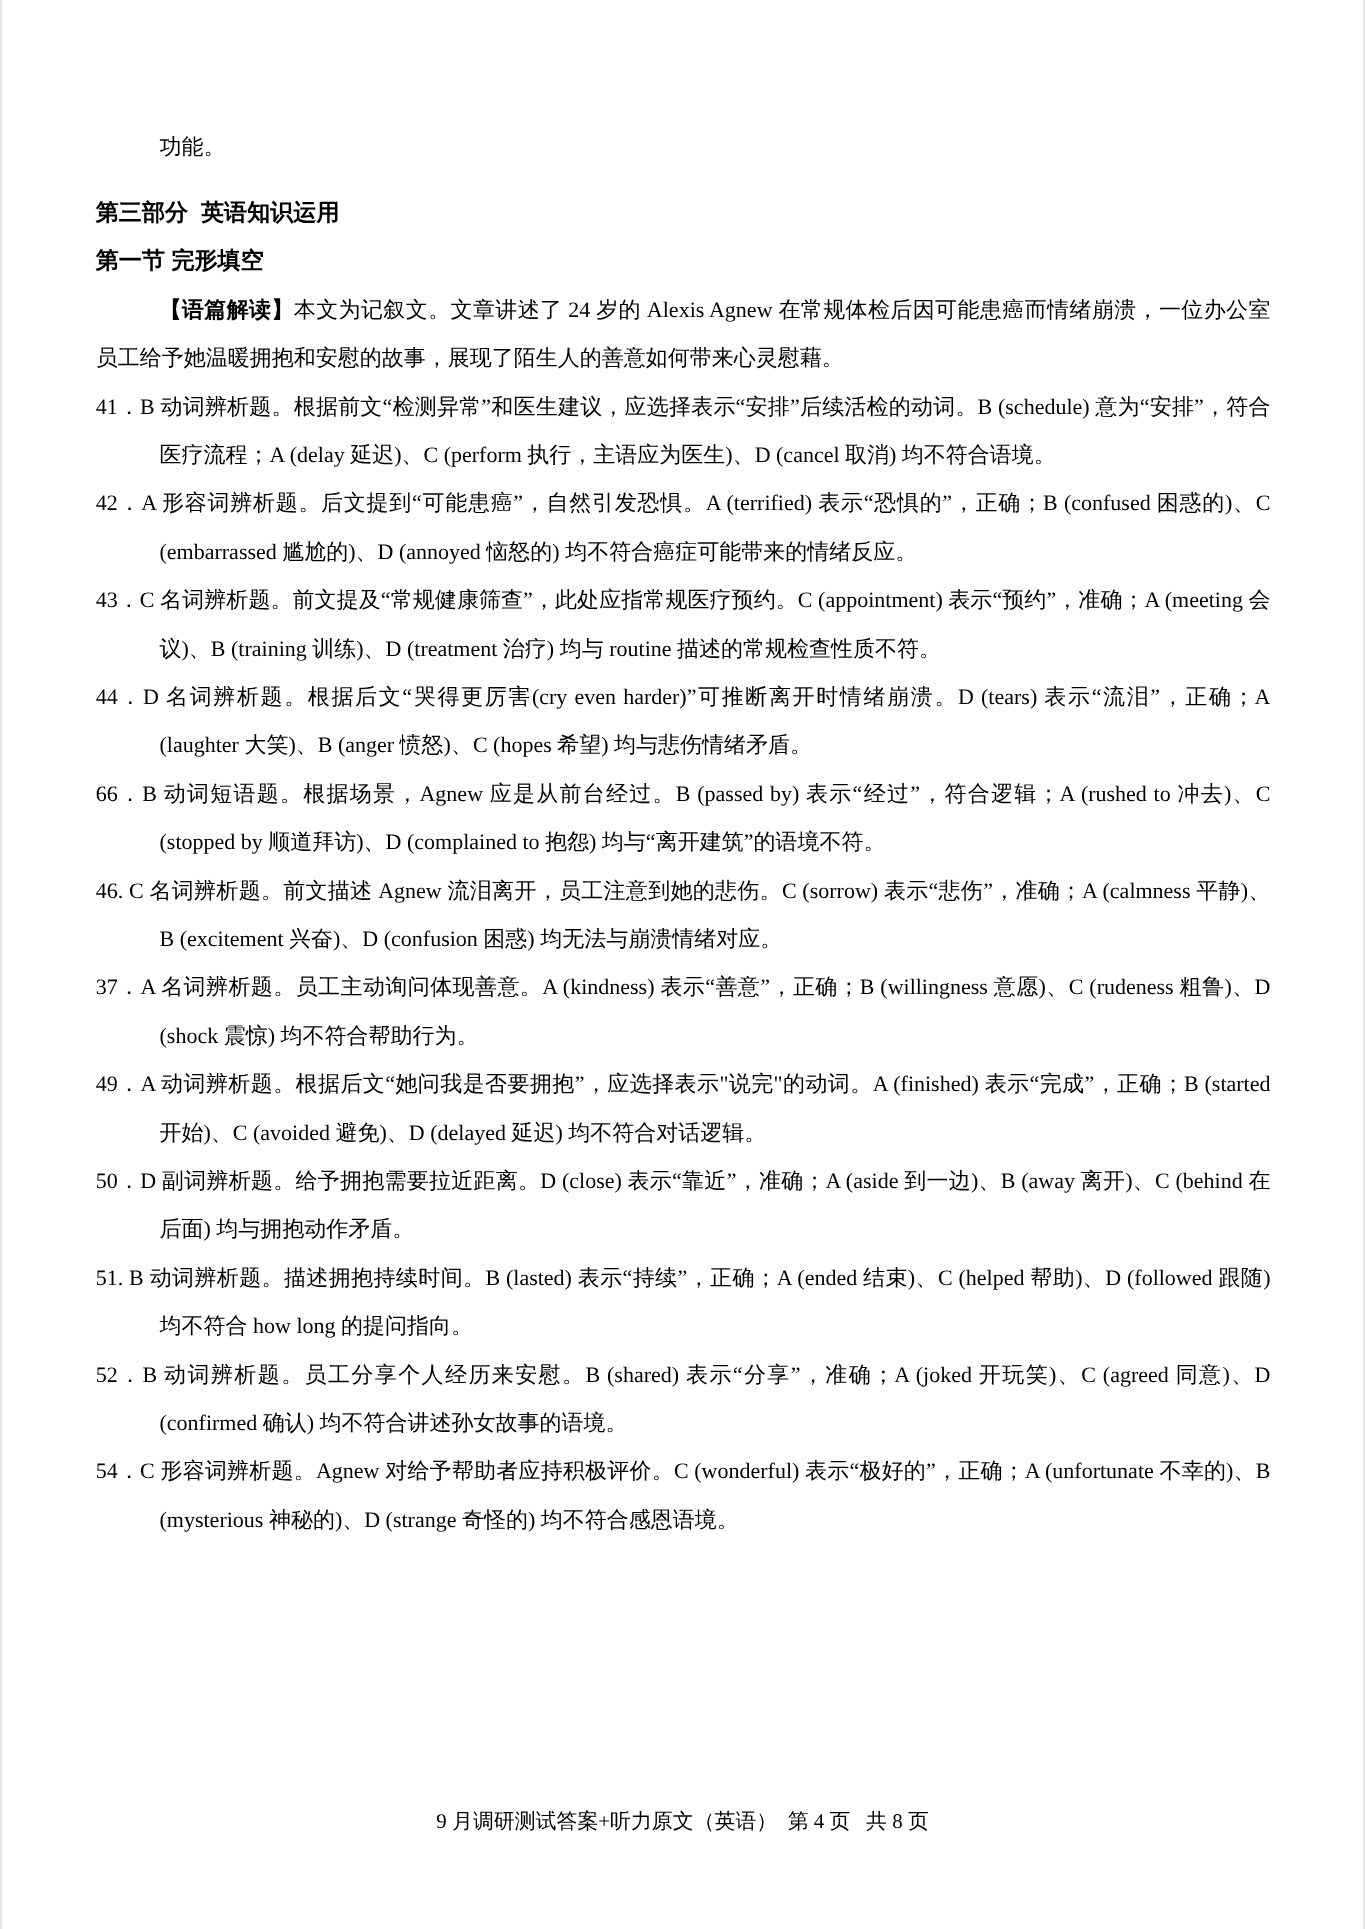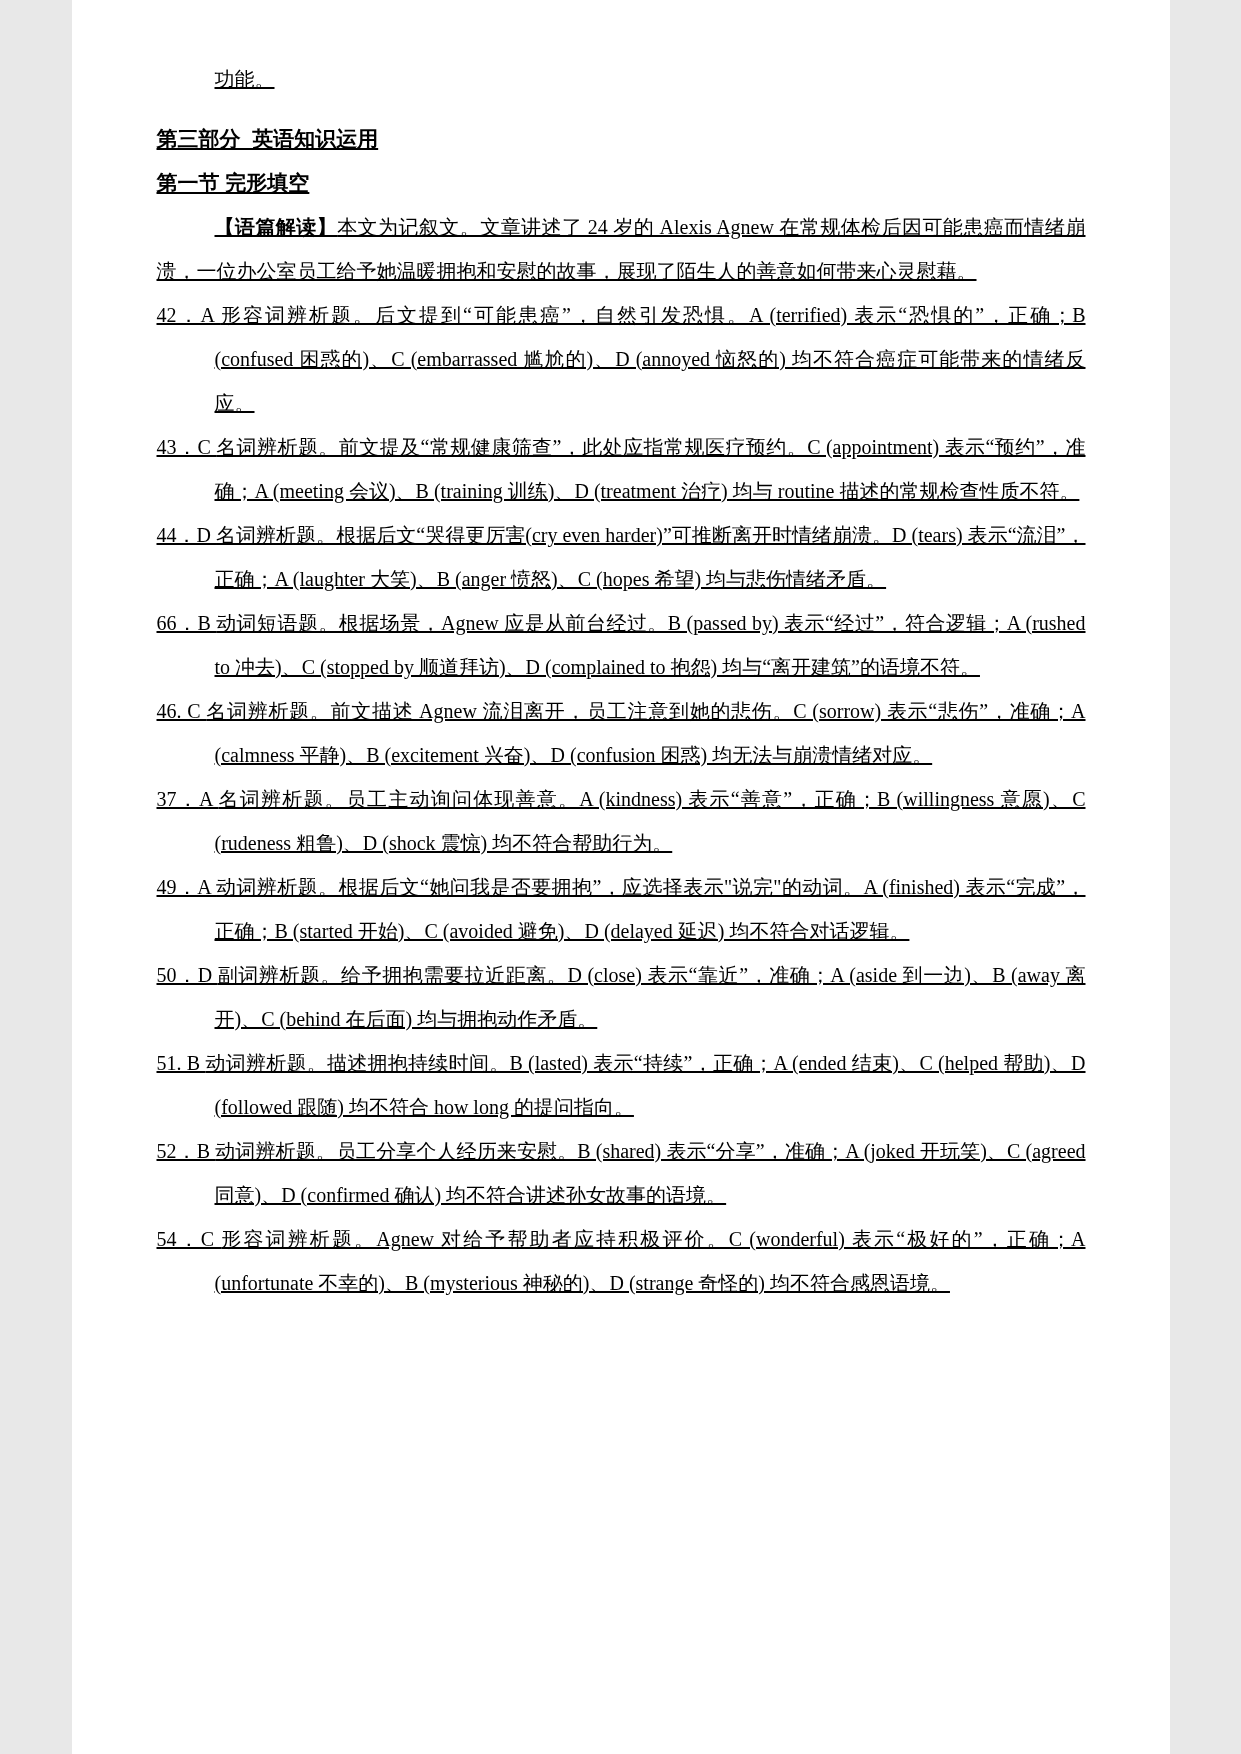--- a/index.html
+++ b/index.html
@@ -1,28 +1,27 @@
 <!DOCTYPE html>
 <html><head>
 <meta charset="utf-8">
 <style>
   html, body { margin: 0; padding: 0; background: #e8e8e8; }
   .page {
     position: relative;
-    width: 1098px;
+    width: 1237px;
     height: 1754px;
     margin: 0 auto;
     background: #ffffff;
     box-sizing: border-box;
-    padding: 57px 84px 0 85px;
+    padding: 112px 84px 0 85px;
     font-family: "Liberation Serif", "DejaVu Serif", serif;
     font-size: 20px;
     line-height: 44px;
     color: #000000;
-    text-decoration: underline;
   }
   p { margin: 0; }
   .continuation {
     padding-left: 58px;
   }
   .h1, .h2 {
     font-family: "Liberation Sans", "DejaVu Sans", sans-serif;
     font-weight: bold;
     font-size: 21px;
     white-space: pre-wrap;
@@ -61,20 +60,21 @@
 <div class="page">
 
   <p class="continuation">功能。</p>
 
   <p class="h1">第三部分  英语知识运用</p>
 
   <p class="h2">第一节 完形填空</p>
 
   <p class="intro"><span class="passage-label">【语篇解读】</span><span>本文为记叙文。文章讲述了 24 岁的 Alexis Agnew 在常规体检后因可能患癌而情绪崩溃，一位办公室员工给予她温暖拥抱和安慰的故事，展现了陌生人的善意如何带来心灵慰藉。</span></p>
 
+  <p class="item"><span class="label">41．B </span><span>动词辨析题。根据前文“检测异常”和医生建议，应选择表示“安排”后续活检的动词。B (schedule) 意为“安排”，符合医疗流程；A (delay 延迟)、C (perform 执行，主语应为医生)、D (cancel 取消) 均不符合语境。</span></p>
 
   <p class="item"><span class="label">42．A </span><span>形容词辨析题。后文提到“可能患癌”，自然引发恐惧。A (terrified) 表示“恐惧的”，正确；B (confused 困惑的)、C (embarrassed 尴尬的)、D (annoyed 恼怒的) 均不符合癌症可能带来的情绪反应。</span></p>
 
   <p class="item"><span class="label">43．C </span><span>名词辨析题。前文提及“常规健康筛查”，此处应指常规医疗预约。C (appointment) 表示“预约”，准确；A (meeting 会议)、B (training 训练)、D (treatment 治疗) 均与 routine 描述的常规检查性质不符。</span></p>
 
   <p class="item"><span class="label">44．D </span><span>名词辨析题。根据后文“哭得更厉害(cry even harder)”可推断离开时情绪崩溃。D (tears) 表示“流泪”，正确；A (laughter 大笑)、B (anger 愤怒)、C (hopes 希望) 均与悲伤情绪矛盾。</span></p>
 
   <p class="item"><span class="label">66．B </span><span>动词短语题。根据场景，Agnew 应是从前台经过。B (passed by) 表示“经过”，符合逻辑；A (rushed to 冲去)、C (stopped by 顺道拜访)、D (complained to 抱怨) 均与“离开建筑”的语境不符。</span></p>
 
   <p class="item"><span class="label">46. C </span><span>名词辨析题。前文描述 Agnew 流泪离开，员工注意到她的悲伤。C (sorrow) 表示“悲伤”，准确；A (calmness 平静)、B (excitement 兴奋)、D (confusion 困惑) 均无法与崩溃情绪对应。</span></p>
@@ -86,14 +86,15 @@
 
   <p class="item"><span class="label">50．D </span><span>副词辨析题。给予拥抱需要拉近距离。D (close) 表示“靠近”，准确；A (aside 到一边)、B (away 离开)、C (behind 在后面) 均与拥抱动作矛盾。</span></p>
 
   <p class="item"><span class="label">51. B </span><span>动词辨析题。描述拥抱持续时间。B (lasted) 表示“持续”，正确；A (ended 结束)、C (helped 帮助)、D (followed 跟随) 均不符合 how long 的提问指向。</span></p>
 
   <p class="item"><span class="label">52．B </span><span>动词辨析题。员工分享个人经历来安慰。B (shared) 表示“分享”，准确；A (joked 开玩笑)、C (agreed 同意)、D (confirmed 确认) 均不符合讲述孙女故事的语境。</span></p>
 
 
   <p class="item"><span class="label">54．C </span><span>形容词辨析题。Agnew 对给予帮助者应持积极评价。C (wonderful) 表示“极好的”，正确；A (unfortunate 不幸的)、B (mysterious 神秘的)、D (strange 奇怪的) 均不符合感恩语境。</span></p>
 
+  <div class="footer">9 月调研测试答案+听力原文（英语）  第 4 页   共 8 页</div>
 
 </div>
 
 </body></html>

